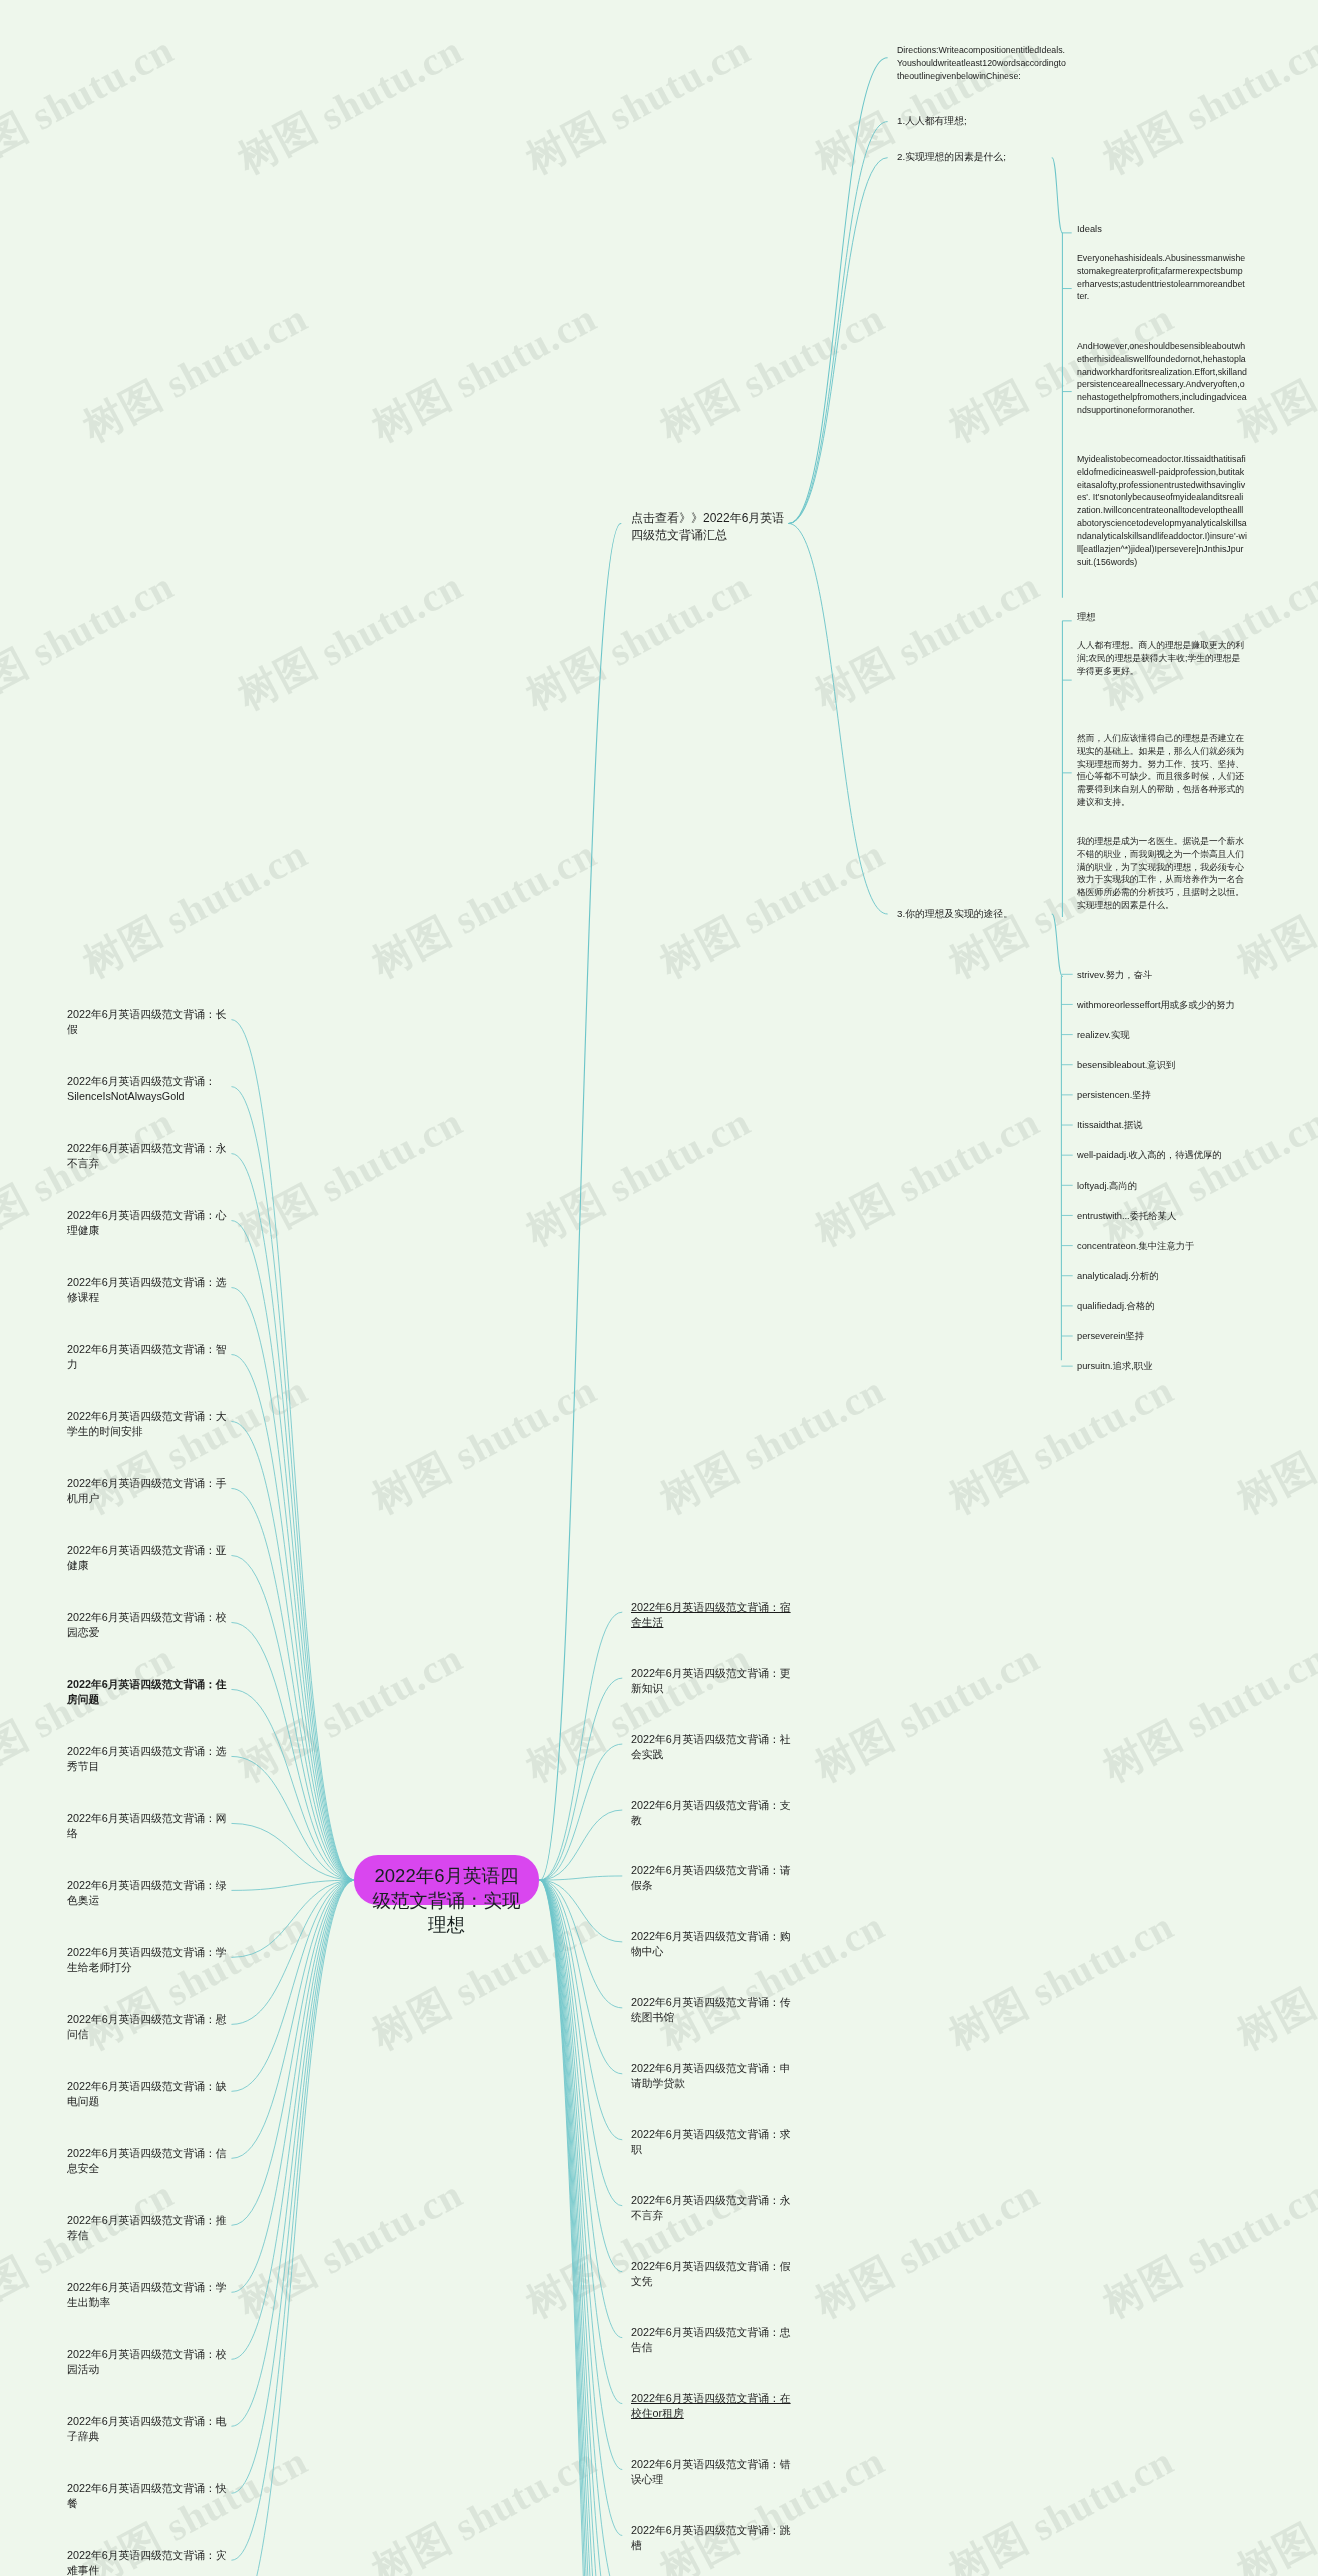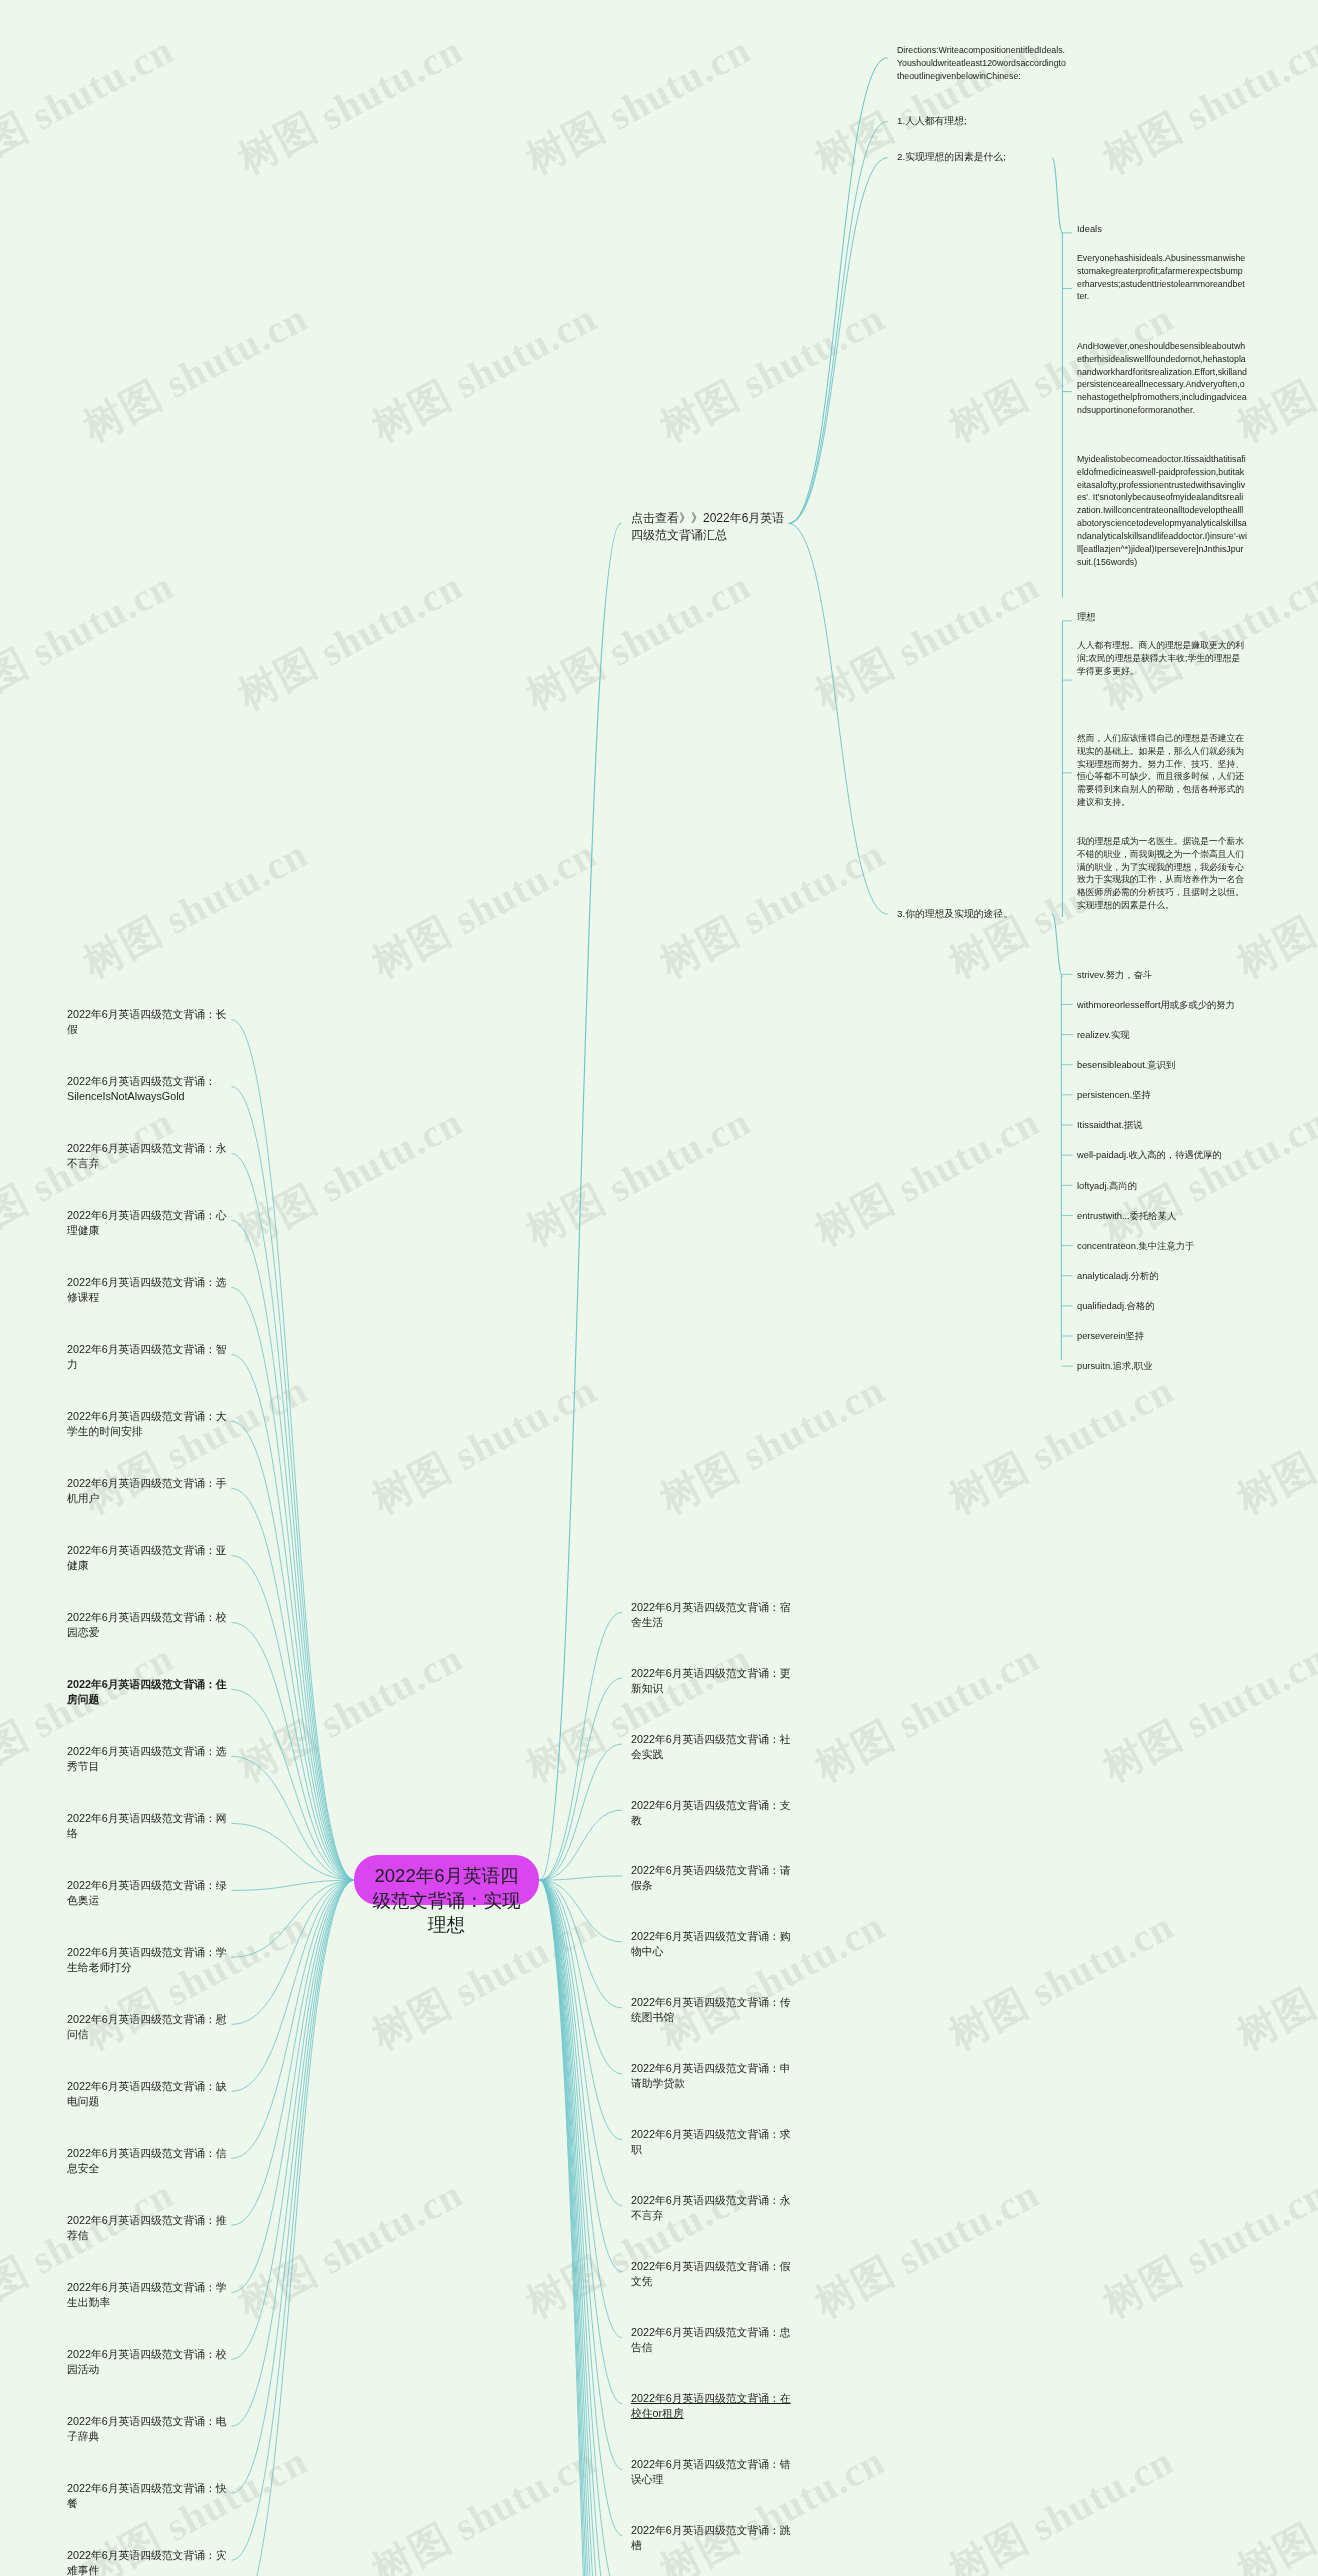--- a/index.html
+++ b/index.html
@@ -209,21 +209,21 @@
     <div class="node leaf" style="left: 67px; top: 1945px; width: 160px;"><span>2022年6月英语四级范文背诵：学生给老师打分</span></div>
     <div class="node leaf" style="left: 67px; top: 2012px; width: 160px;"><span>2022年6月英语四级范文背诵：慰问信</span></div>
     <div class="node leaf" style="left: 67px; top: 2079px; width: 160px;"><span>2022年6月英语四级范文背诵：缺电问题</span></div>
     <div class="node leaf" style="left: 67px; top: 2146px; width: 160px;"><span>2022年6月英语四级范文背诵：信息安全</span></div>
     <div class="node leaf" style="left: 67px; top: 2213px; width: 160px;"><span>2022年6月英语四级范文背诵：推荐信</span></div>
     <div class="node leaf" style="left: 67px; top: 2280px; width: 160px;"><span>2022年6月英语四级范文背诵：学生出勤率</span></div>
     <div class="node leaf" style="left: 67px; top: 2347px; width: 160px;"><span>2022年6月英语四级范文背诵：校园活动</span></div>
     <div class="node leaf" style="left: 67px; top: 2414px; width: 160px;"><span>2022年6月英语四级范文背诵：电子辞典</span></div>
     <div class="node leaf" style="left: 67px; top: 2481px; width: 160px;"><span>2022年6月英语四级范文背诵：快餐</span></div>
     <div class="node leaf" style="left: 67px; top: 2548px; width: 160px;"><span>2022年6月英语四级范文背诵：灾难事件</span></div>
-    <div class="node leaf" style="left: 631px; top: 1600px; width: 170px;"><span>2022年6月英语四级范文背诵：宿舍生活</span></div>
+    <div class="node leaf" style="left: 631px; top: 1600px; width: 170px; text-decoration: underline;"><span>2022年6月英语四级范文背诵：宿舍生活</span></div>
     <div class="node leaf" style="left: 631px; top: 1666px; width: 170px;"><span>2022年6月英语四级范文背诵：更新知识</span></div>
     <div class="node leaf" style="left: 631px; top: 1732px; width: 170px;"><span>2022年6月英语四级范文背诵：社会实践</span></div>
     <div class="node leaf" style="left: 631px; top: 1798px; width: 170px;"><span>2022年6月英语四级范文背诵：支教</span></div>
     <div class="node leaf" style="left: 631px; top: 1863px; width: 170px;"><span>2022年6月英语四级范文背诵：请假条</span></div>
     <div class="node leaf" style="left: 631px; top: 1929px; width: 170px;"><span>2022年6月英语四级范文背诵：购物中心</span></div>
     <div class="node leaf" style="left: 631px; top: 1995px; width: 170px;"><span>2022年6月英语四级范文背诵：传统图书馆</span></div>
     <div class="node leaf" style="left: 631px; top: 2061px; width: 170px;"><span>2022年6月英语四级范文背诵：申请助学贷款</span></div>
     <div class="node leaf" style="left: 631px; top: 2127px; width: 170px;"><span>2022年6月英语四级范文背诵：求职</span></div>
     <div class="node leaf" style="left: 631px; top: 2193px; width: 170px;"><span>2022年6月英语四级范文背诵：永不言弃</span></div>
     <div class="node leaf" style="left: 631px; top: 2259px; width: 170px;"><span>2022年6月英语四级范文背诵：假文凭</span></div>

